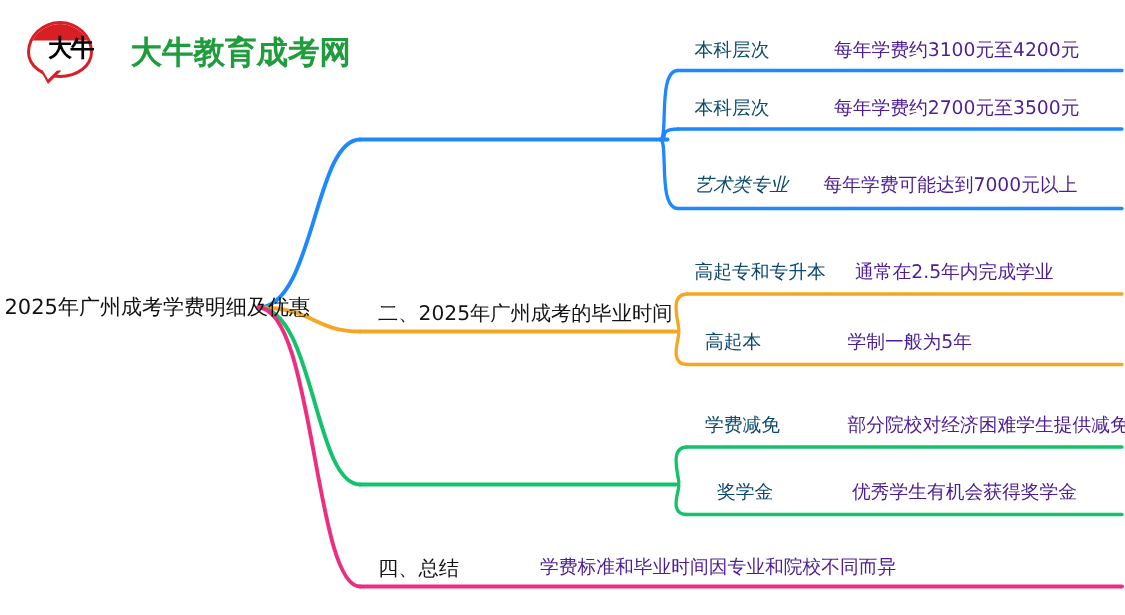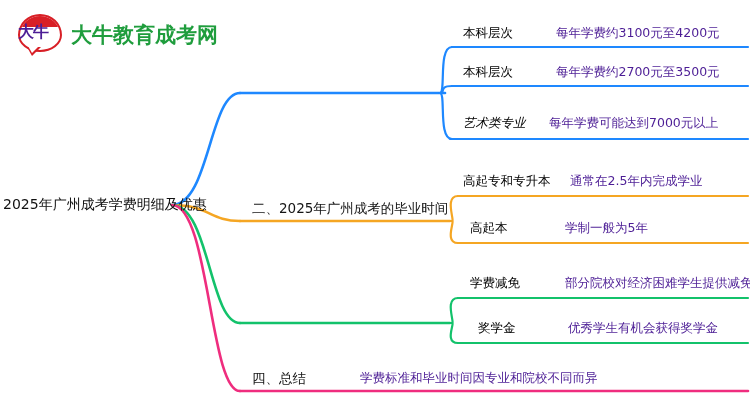--- a/index.html
+++ b/index.html
@@ -68,29 +68,29 @@
     left: 10px; top: 33px;
     width: 0; height: 0;
     border-left: 4px solid transparent;
     border-right: 7px solid transparent;
     border-top: 7px solid #ffffff;
   }
   .logo-glyph {
     position: absolute;
     left: 0; top: 9px;
     width: 44px;
-    text-align: left;
+    text-align: right;
     font-size: 16px;
     font-weight: bold;
-    color: #4c1d95;
+    color: #000000;
     letter-spacing: -1px;
     line-height: 19px;
     font-family: "DejaVu Sans", "Liberation Sans", sans-serif;
   }
-  .logo-text { display: flex; flex-direction: column; justify-content: center; }
+  .logo-text { display: flex; flex-direction: column; justify-content: center; margin-left: 16px; }
   .logo-title {
     font-size: 21px;
     font-weight: bold;
     color: #1f9d3d;
     letter-spacing: 0px;
     line-height: 24px;
     white-space: nowrap;
     font-family: "DejaVu Sans", "Liberation Sans", sans-serif;
   }
   .logo-sub {
@@ -123,21 +123,21 @@
     left: 3px;
     top: 196px;
     color: #111111;
   }
   .branch-node {
     font-size: 13.5px;
     color: #141414;
   }
   .leaf-key {
     font-size: 12.5px;
-    color: #000000;
+    color: #0c4a6e;
     text-align: center;
   }
   .leaf-val {
     font-size: 12.5px;
     color: #4c1d95;
     text-align: left;
   }
 </style>
 </head>
 <body>

